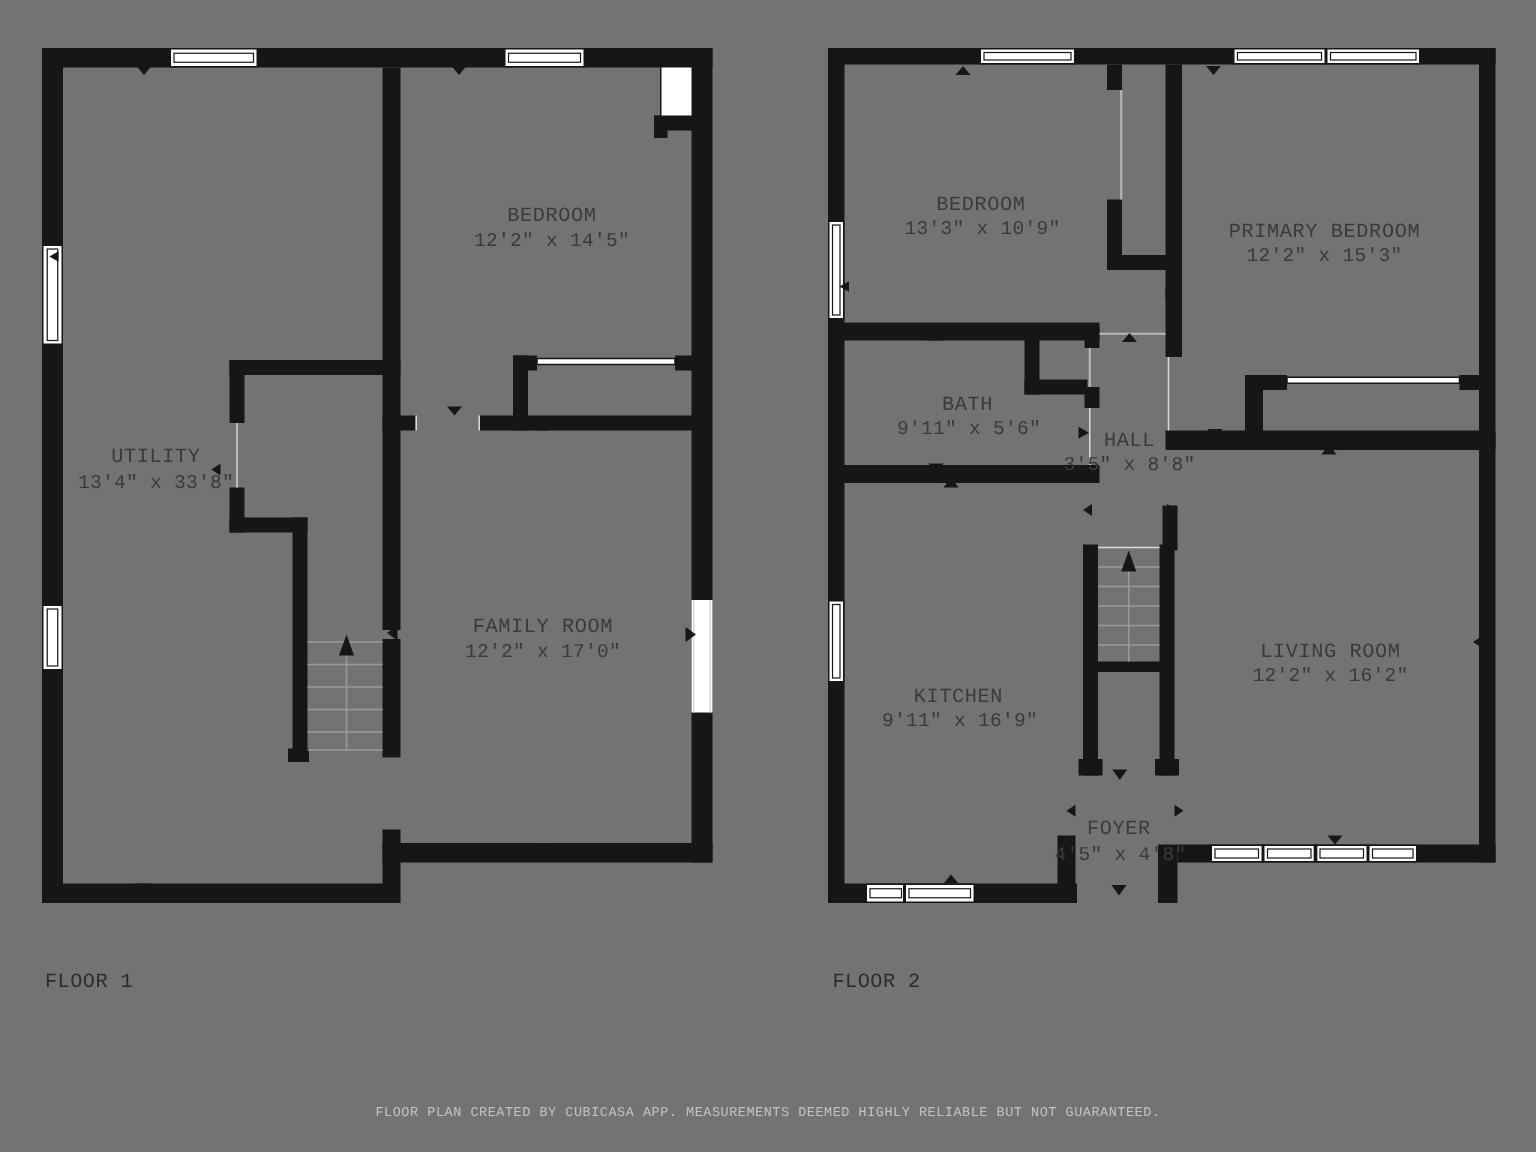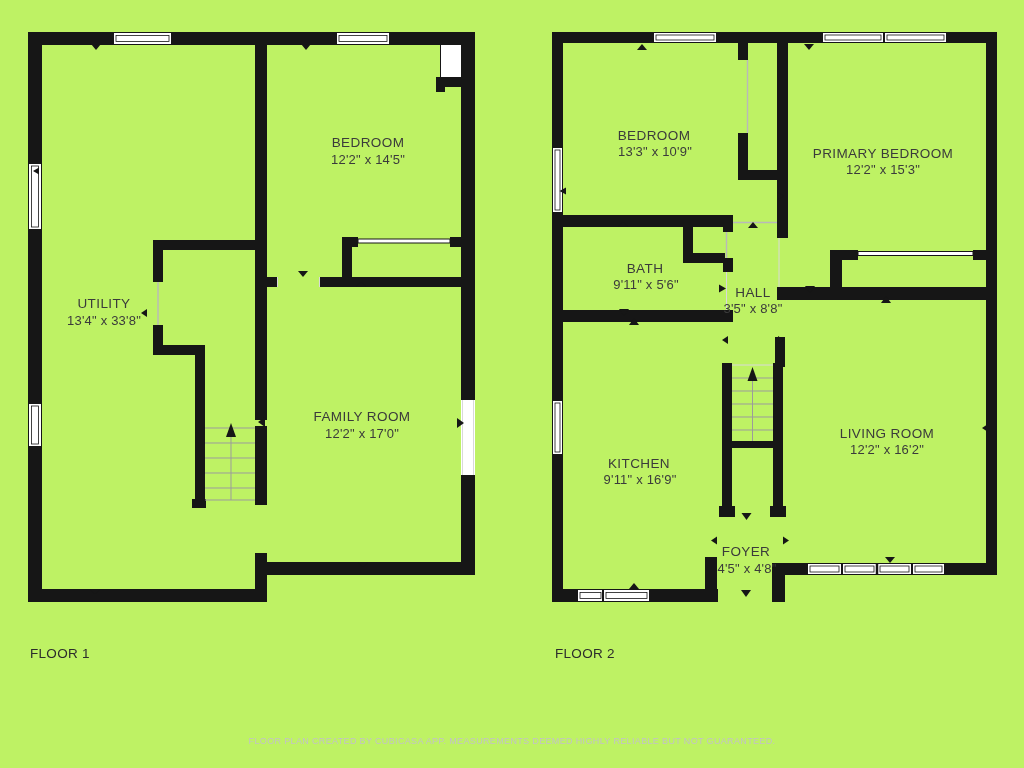--- a/index.html
+++ b/index.html
@@ -1,18 +1,18 @@
 <!DOCTYPE html>
 <html style="--wall: #161616; --text: #3b3b3b; --muted: #c2c2c6; --tread: #9b9b9b; --door: #b9b9b9;"><head>
 <meta charset="utf-8">
 <style>
   html,body{margin:0;padding:0;background:#ffffff;}
   .canvas{
-    position:relative;width:1024px;height:768px;background:#bef264;
-    font-family:Liberation Sans, sans-serif;overflow:hidden;
+    position:relative;width:1024px;height:768px;background:#737373;
+    font-family:Liberation Mono, monospace;overflow:hidden;
   }
   svg{display:block}
   .wall{fill:var(--wall,#161616);}
   .win{fill:#ffffff;stroke:var(--wall,#161616);stroke-width:1;}
   .win-inner{fill:none;stroke:var(--wall,#161616);stroke-width:0.8;}
   .tread{stroke:var(--tread,#9b9b9b);stroke-width:1;fill:none;}
   .doorline{stroke:var(--door,#b9b9b9);stroke-width:1.4;fill:none;}
   .doorline-light{stroke:#d9d9d9;stroke-width:1;fill:none;}
   .slider{fill:#ffffff;stroke:var(--wall,#161616);stroke-width:1;}
   .room-name{font-size:13.5px;fill:var(--text,#3b3b3b);letter-spacing:.4px;}

